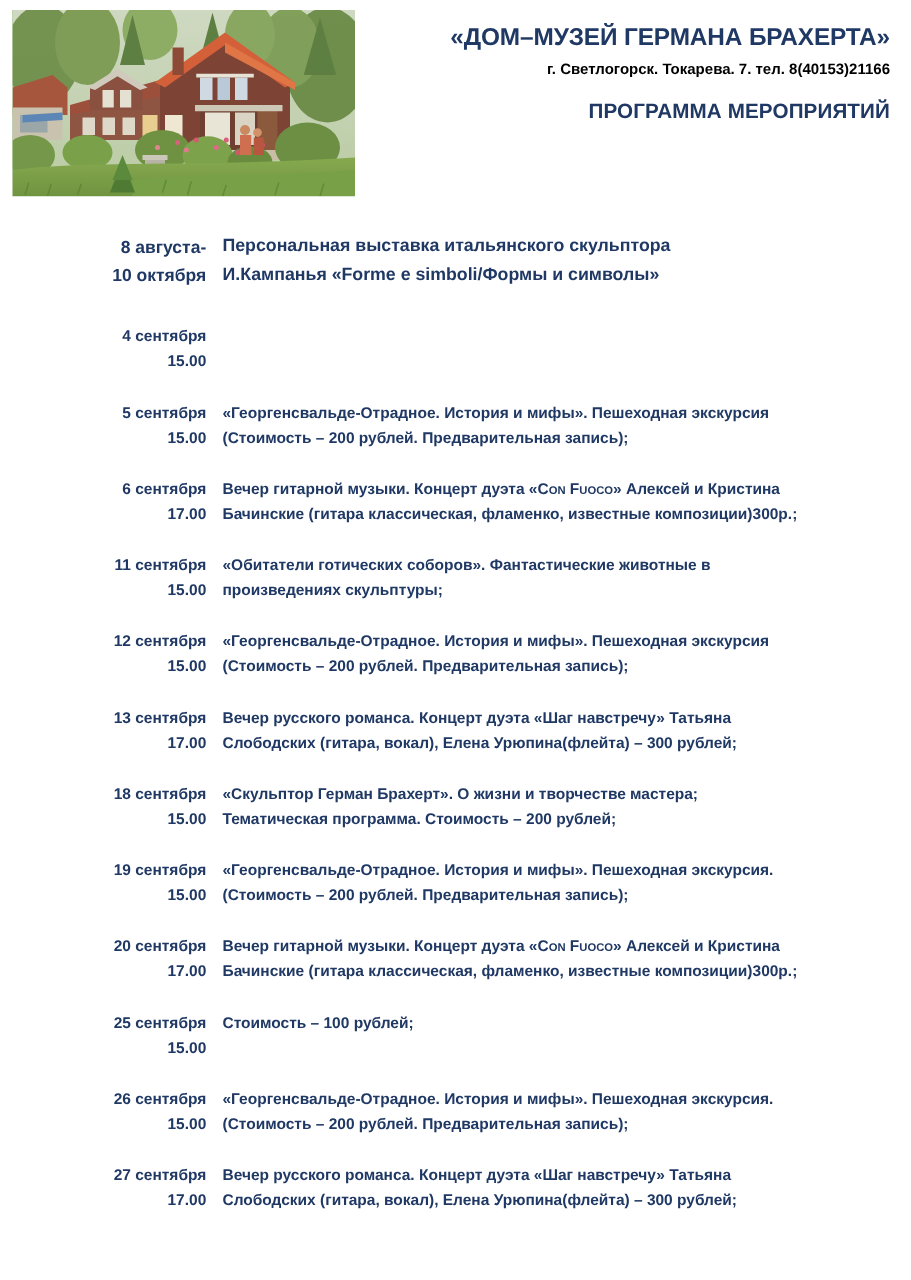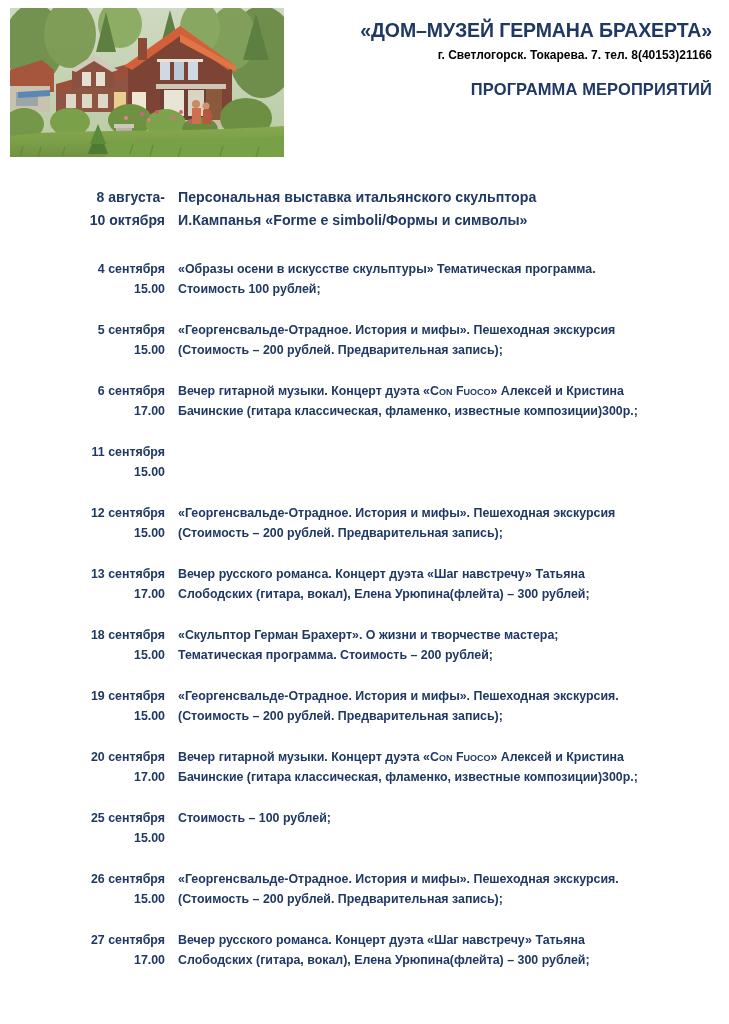--- a/index.html
+++ b/index.html
@@ -302,41 +302,41 @@
   <div class="program">
       <div class="row feature">
         <div class="date-cell"><span>8 августа-</span><span class="date-line2">10 октября</span></div>
         <div class="desc-cell">
           <p>Персональная выставка итальянского скульптора</p>
           <p style="text-align: left;">И.Кампанья «<span class="latin">Forme e simboli</span>/Формы и символы»</p>
         </div>
       </div>
       <div class="row">
         <div class="date-cell"><span>4 сентября</span><span class="date-line2">15.00</span></div>
-        <div class="desc-cell justify">
-          <p>«Образы осени в искусстве скульптуры» Тематическая программа.</p>
-          <p style="text-align: left;">Стоимость 100 рублей;</p>
-        </div>
       </div>
       <div class="row">
         <div class="date-cell"><span>5 сентября</span><span class="date-line2">15.00</span></div>
         <div class="desc-cell justify">
           <p>«Георгенсвальде-Отрадное. История и мифы». Пешеходная экскурсия</p>
           <p style="text-align: left;">(Стоимость – 200 рублей. Предварительная запись);</p>
         </div>
       </div>
       <div class="row">
         <div class="date-cell"><span>6 сентября</span><span class="date-line2">17.00</span></div>
         <div class="desc-cell">
           <p>Вечер гитарной музыки. Концерт дуэта «<span class="smallcaps">Con Fuoco</span>» Алексей и Кристина</p>
           <p style="text-align: left;">Бачинские (гитара классическая, фламенко, известные композиции)300р.;</p>
         </div>
       </div>
       <div class="row">
         <div class="date-cell"><span>11 сентября</span><span class="date-line2">15.00</span></div>
+        <div class="desc-cell justify">
+          <p>«Обитатели готических соборов». Фантастические животные в</p>
+          <p style="text-align: left;">произведениях скульптуры;</p>
+        </div>
       </div>
       <div class="row">
         <div class="date-cell"><span>12 сентября</span><span class="date-line2">15.00</span></div>
         <div class="desc-cell justify">
           <p>«Георгенсвальде-Отрадное. История и мифы». Пешеходная экскурсия</p>
           <p style="text-align: left;">(Стоимость – 200 рублей. Предварительная запись);</p>
         </div>
       </div>
       <div class="row">
         <div class="date-cell"><span>13 сентября</span><span class="date-line2">17.00</span></div>

